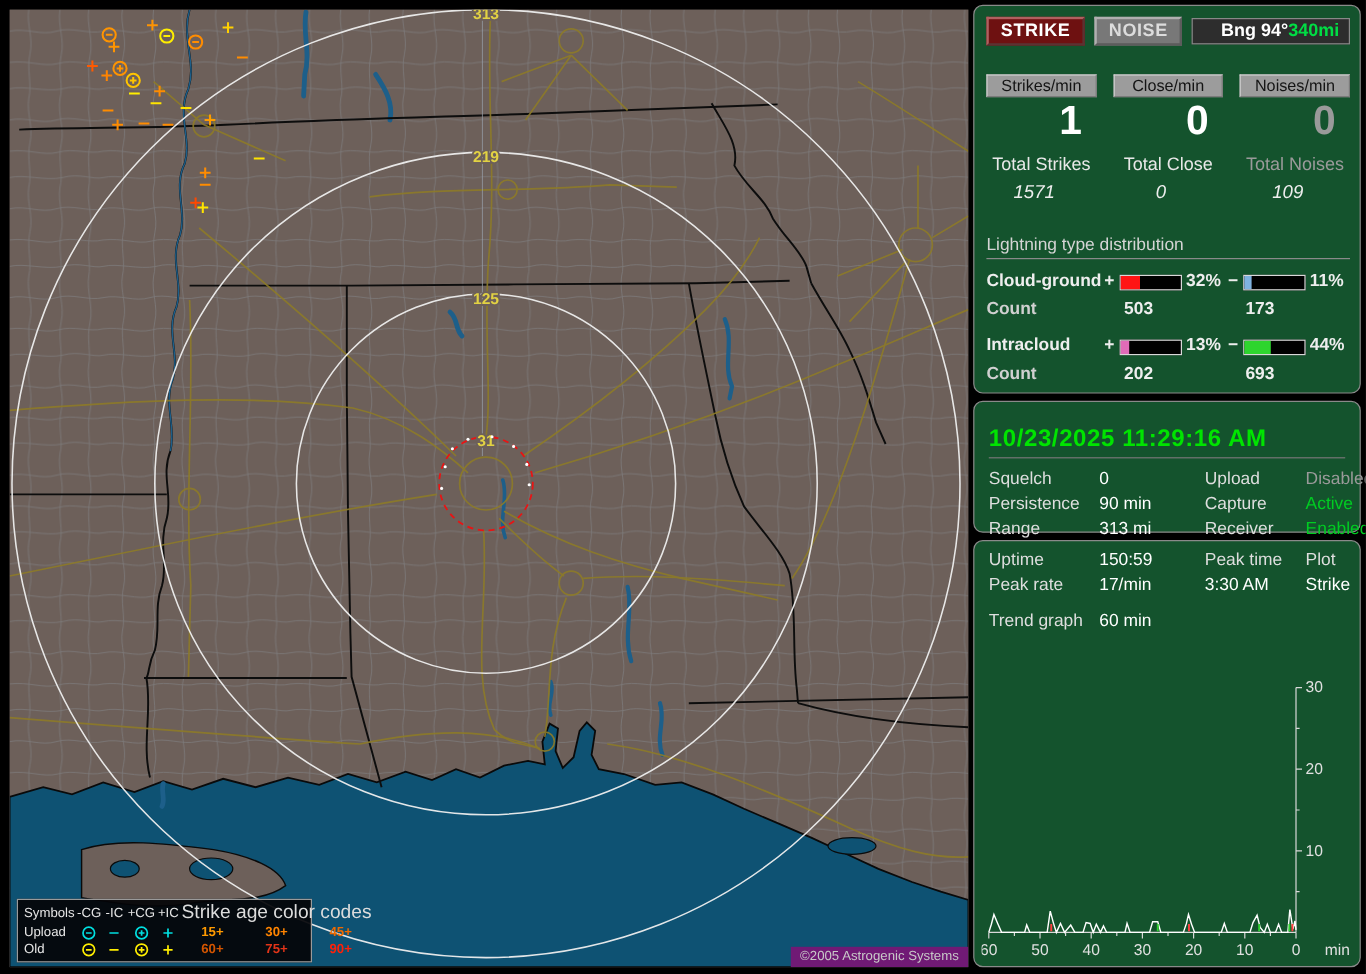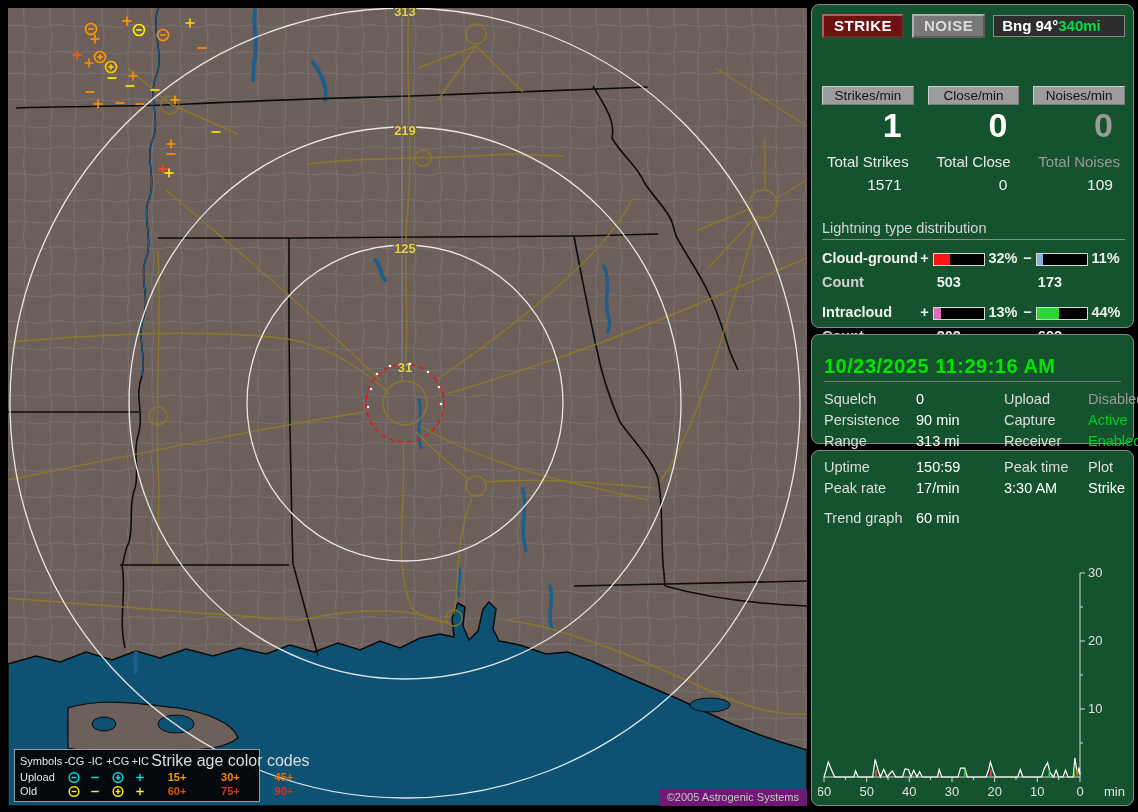--- a/index.html
+++ b/index.html
@@ -33,31 +33,31 @@
   .panel { background:#14532d; border:1px solid #8a8a8a; border-radius:8px; }
 
   
   #panel-stats { height:324px; padding:9px 8px 6px 10px; }
   .toprow { display:flex; align-items:center; gap:8px; }
   .btn { font-weight:bold; font-size:15px; letter-spacing:0.5px;
          padding:1px 10px 2px 10px; cursor:pointer; }
   .btn-strike { background:#6e1111; color:#fff; border:2px outset #b06060; }
   .btn-noise  { background:#787878; color:#dcdcdc; border:2px outset #b0b0b0; }
   .bng { margin-left:auto; width:168px; background:#2d2d2d; border:1px solid #888;
-         display:flex; justify-content:flex-start; align-items:center;
+         display:flex; justify-content:flex-end; align-items:center;
          padding:1px 8px 2px 8px; font-weight:bold; font-size:15px; color:#fff; }
 
   .counters { display:grid; grid-template-columns:1fr 1fr 1fr; column-gap:14px;
-              margin-top:48px; }
+              margin-top:24px; }
   .cbtn { display:block; background:#9c9c9c; color:#141414; text-align:center;
           font-size:13.5px; padding:1px 2px; border:1px outset #cfcfcf; cursor:pointer; }
   .rate { font-size:34px; font-weight:bold; text-align:right; padding-right:12px;
           margin-top:2px; line-height:1.1; }
   .tlabel { font-size:15px; margin-top:9px; text-align:center; white-space:nowrap; }
-  .tvalue { font-size:15.5px; text-align:right; padding-right:12px; margin-top:6px; }
+  .tvalue { font-size:15.5px; text-align:center; padding-right:12px; margin-top:6px;font-style:italic; }
 
   .dist { margin-top:26px; }
   .dist-title { font-size:14.5px; color:#d4d4d4; border-bottom:1px solid #8a8a8a;
                 padding-bottom:3px; margin-bottom:10px; }
   .dist-row { display:flex; align-items:flex-end; font-weight:bold; font-size:14.5px; }
   .dist-name { width:104px; white-space:nowrap; }
   .sign { width:12px; text-align:center; }
   .bar { width:56px; height:13px; border:1px solid #d8d8d8; background:#000;
          margin:0 3px; }
   .bar-fill { height:100%; }

